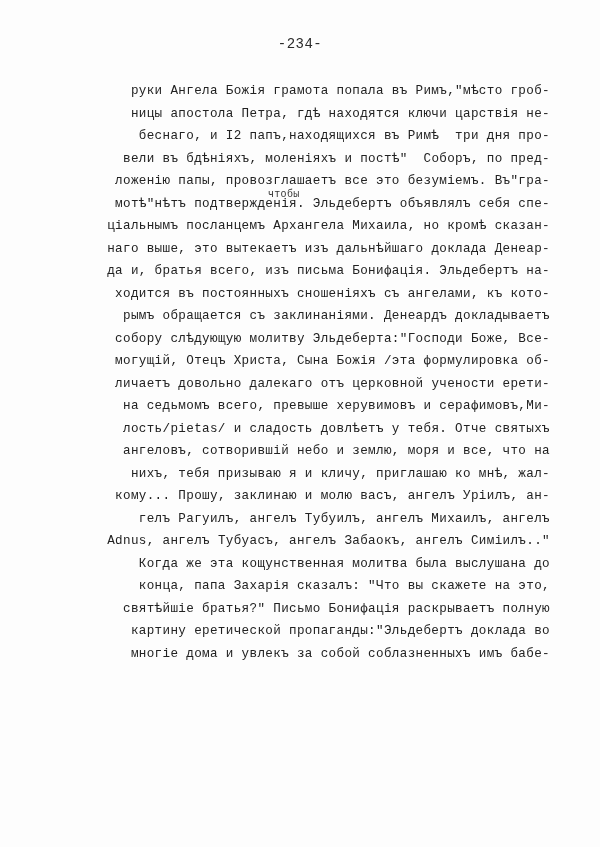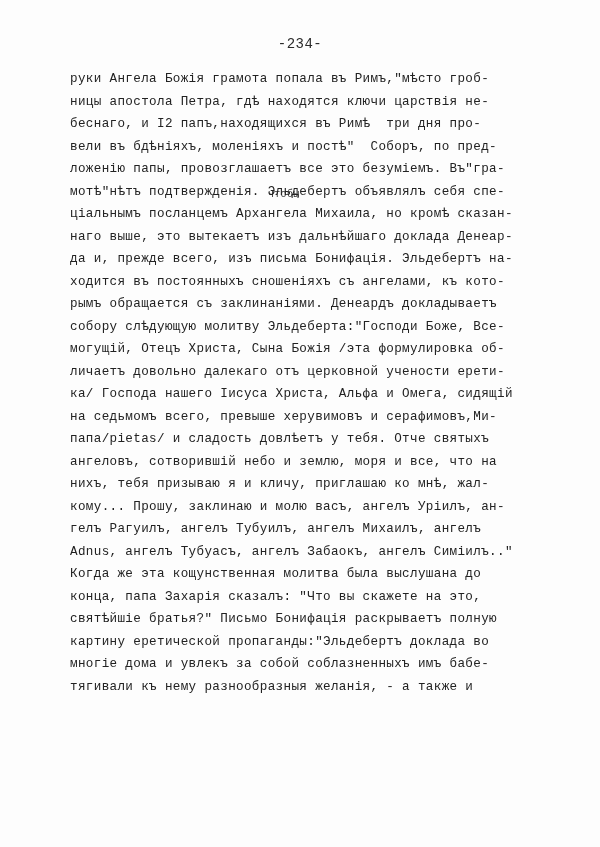--- a/index.html
+++ b/index.html
@@ -28,22 +28,23 @@
       left: 0;
       width: 600px;
       text-align: center;
       font-size: 14px;
       letter-spacing: 0.5px;
       color: #2a2a2a;
     }
     .body-text {
       position: absolute;
       left: 70px;
-      top: 68px;
+      top: 80px;
       width: 480px;
+      text-align: right;
     }
     .line {
       height: 22.5px;
       line-height: 22.5px;
       font-size: 12.6px;
       white-space: pre;
       letter-spacing: 0.35px;
       color: #222;
     }
     .insert {
@@ -68,34 +69,32 @@
 
   <div class="body-text">
     <div class="line">руки Ангела Божія грамота попала въ Римъ,"мѣсто гроб-</div>
     <div class="line">ницы апостола Петра, гдѣ находятся ключи царствія не-</div>
     <div class="line">беснаго, и I2 папъ,находящихся въ Римѣ  три дня про-</div>
     <div class="line">вели въ бдѣніяхъ, моленіяхъ и постѣ"  Соборъ, по пред-</div>
     <div class="line">ложенію папы, провозглашаетъ все это безуміемъ. Въ"гра-</div>
     <div class="line">мотѣ"нѣтъ подтвержденія. Эльдебертъ объявлялъ себя спе-</div>
     <div class="line">ціальнымъ посланцемъ Архангела Михаила, но кромѣ сказан-</div>
     <div class="line">наго выше, это вытекаетъ изъ дальнѣйшаго доклада Денеар-</div>
-    <div class="line">да и, прежде всего, изъ письма Бонифація. Эльдебертъ на-</div>
+    <div class="line">да и, братья всего, изъ письма Бонифація. Эльдебертъ на-</div>
     <div class="line">ходится въ постоянныхъ сношеніяхъ съ ангелами, къ кото-</div>
     <div class="line">рымъ обращается съ заклинаніями. Денеардъ докладываетъ</div>
     <div class="line">собору слѣдующую молитву Эльдеберта:"Господи Боже, Все-</div>
     <div class="line">могущій, Отецъ Христа, Сына Божія /эта формулировка об-</div>
     <div class="line">личаетъ довольно далекаго отъ церковной учености ерети-</div>
-    <div class="line">ка/ Господа нашего Іисуса Христа, Альфа и Омега, сидящій</div>
     <div class="line">на седьмомъ всего, превыше херувимовъ и серафимовъ,Ми-</div>
-    <div class="line">папа/pietas/ и сладость довлѣетъ у тебя. Отче святыхъ</div>
+    <div class="line">лость/pietas/ и сладость довлѣетъ у тебя. Отче святыхъ</div>
     <div class="line">ангеловъ, сотворившій небо и землю, моря и все, что на</div>
     <div class="line">нихъ, тебя призываю я и кличу, приглашаю ко мнѣ, жал-</div>
     <div class="line">кому... Прошу, заклинаю и молю васъ, ангелъ Уріилъ, ан-</div>
     <div class="line">гелъ Рагуилъ, ангелъ Тубуилъ, ангелъ Михаилъ, ангелъ</div>
     <div class="line">Adnus, ангелъ Тубуасъ, ангелъ Забаокъ, ангелъ Симіилъ.."</div>
     <div class="line">Когда же эта кощунственная молитва была выслушана до</div>
     <div class="line">конца, папа Захарія сказалъ: "Что вы скажете на это,</div>
     <div class="line">святѣйшіе братья?" Письмо Бонифація раскрываетъ полную</div>
     <div class="line">картину еретической пропаганды:"Эльдебертъ доклада во</div>
     <div class="line">многіе дома и увлекъ за собой соблазненныхъ имъ бабе-</div>
-    <div class="line">тягивали къ нему разнообразныя желанія, - а также и</div>
   </div>
 </div>
 
 </body></html>

